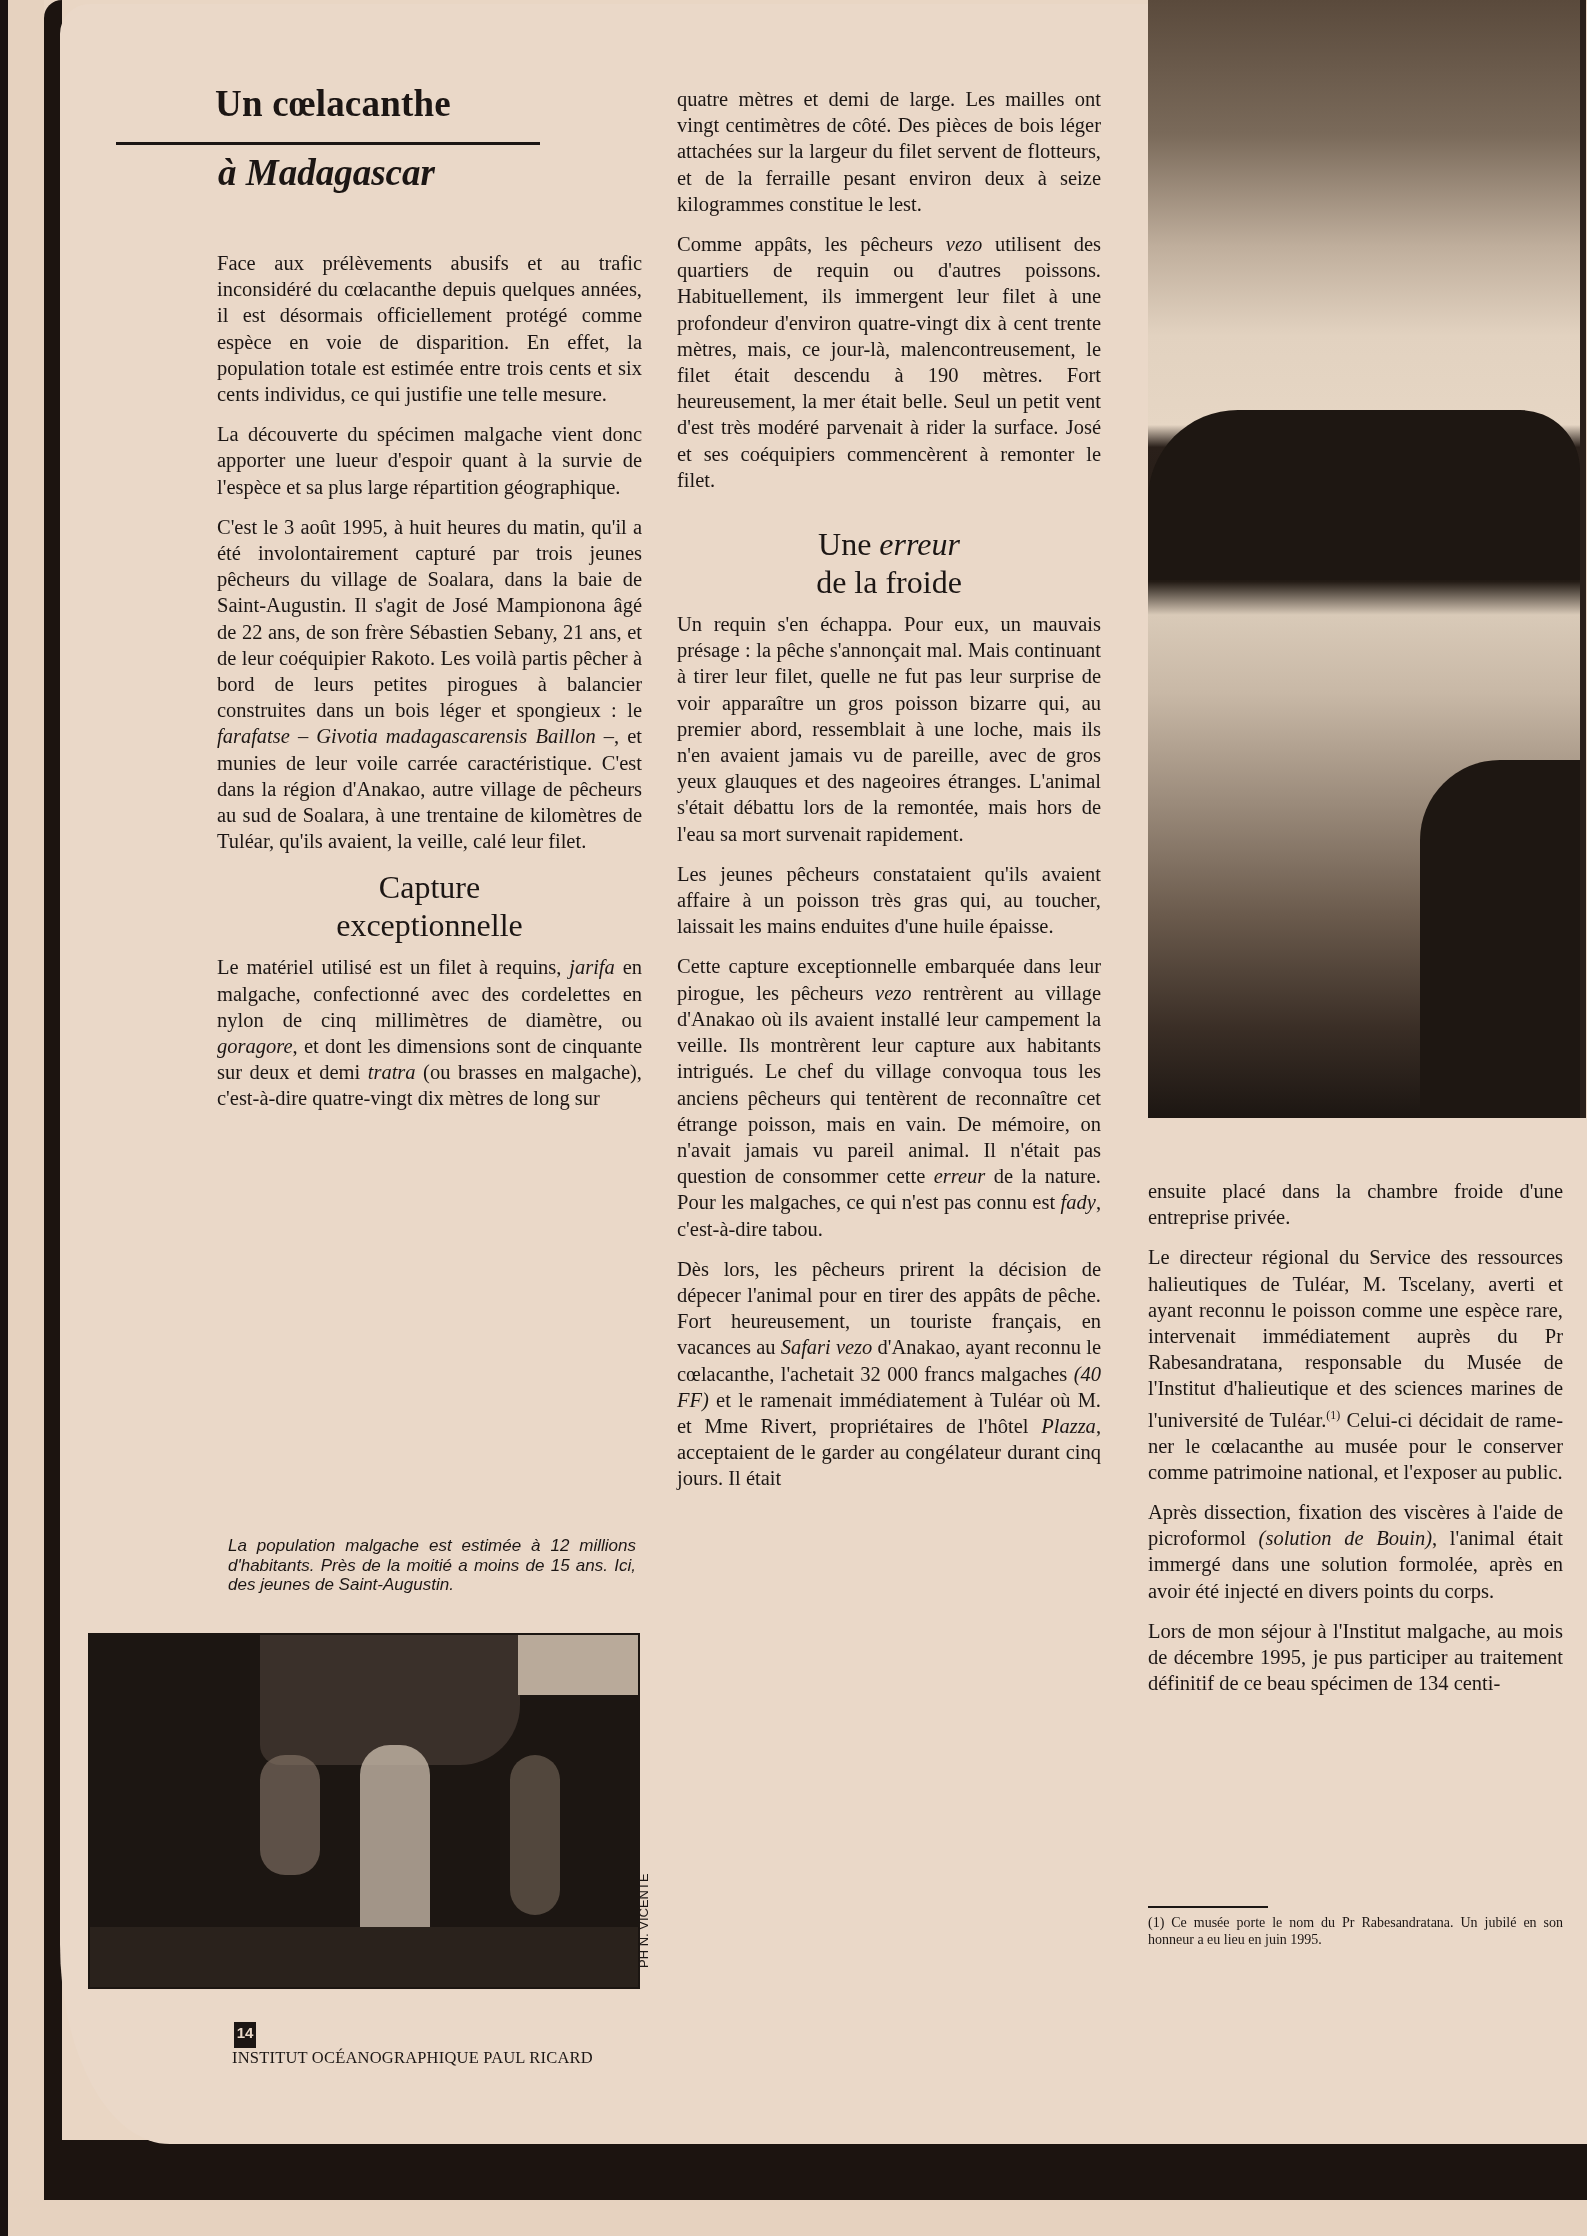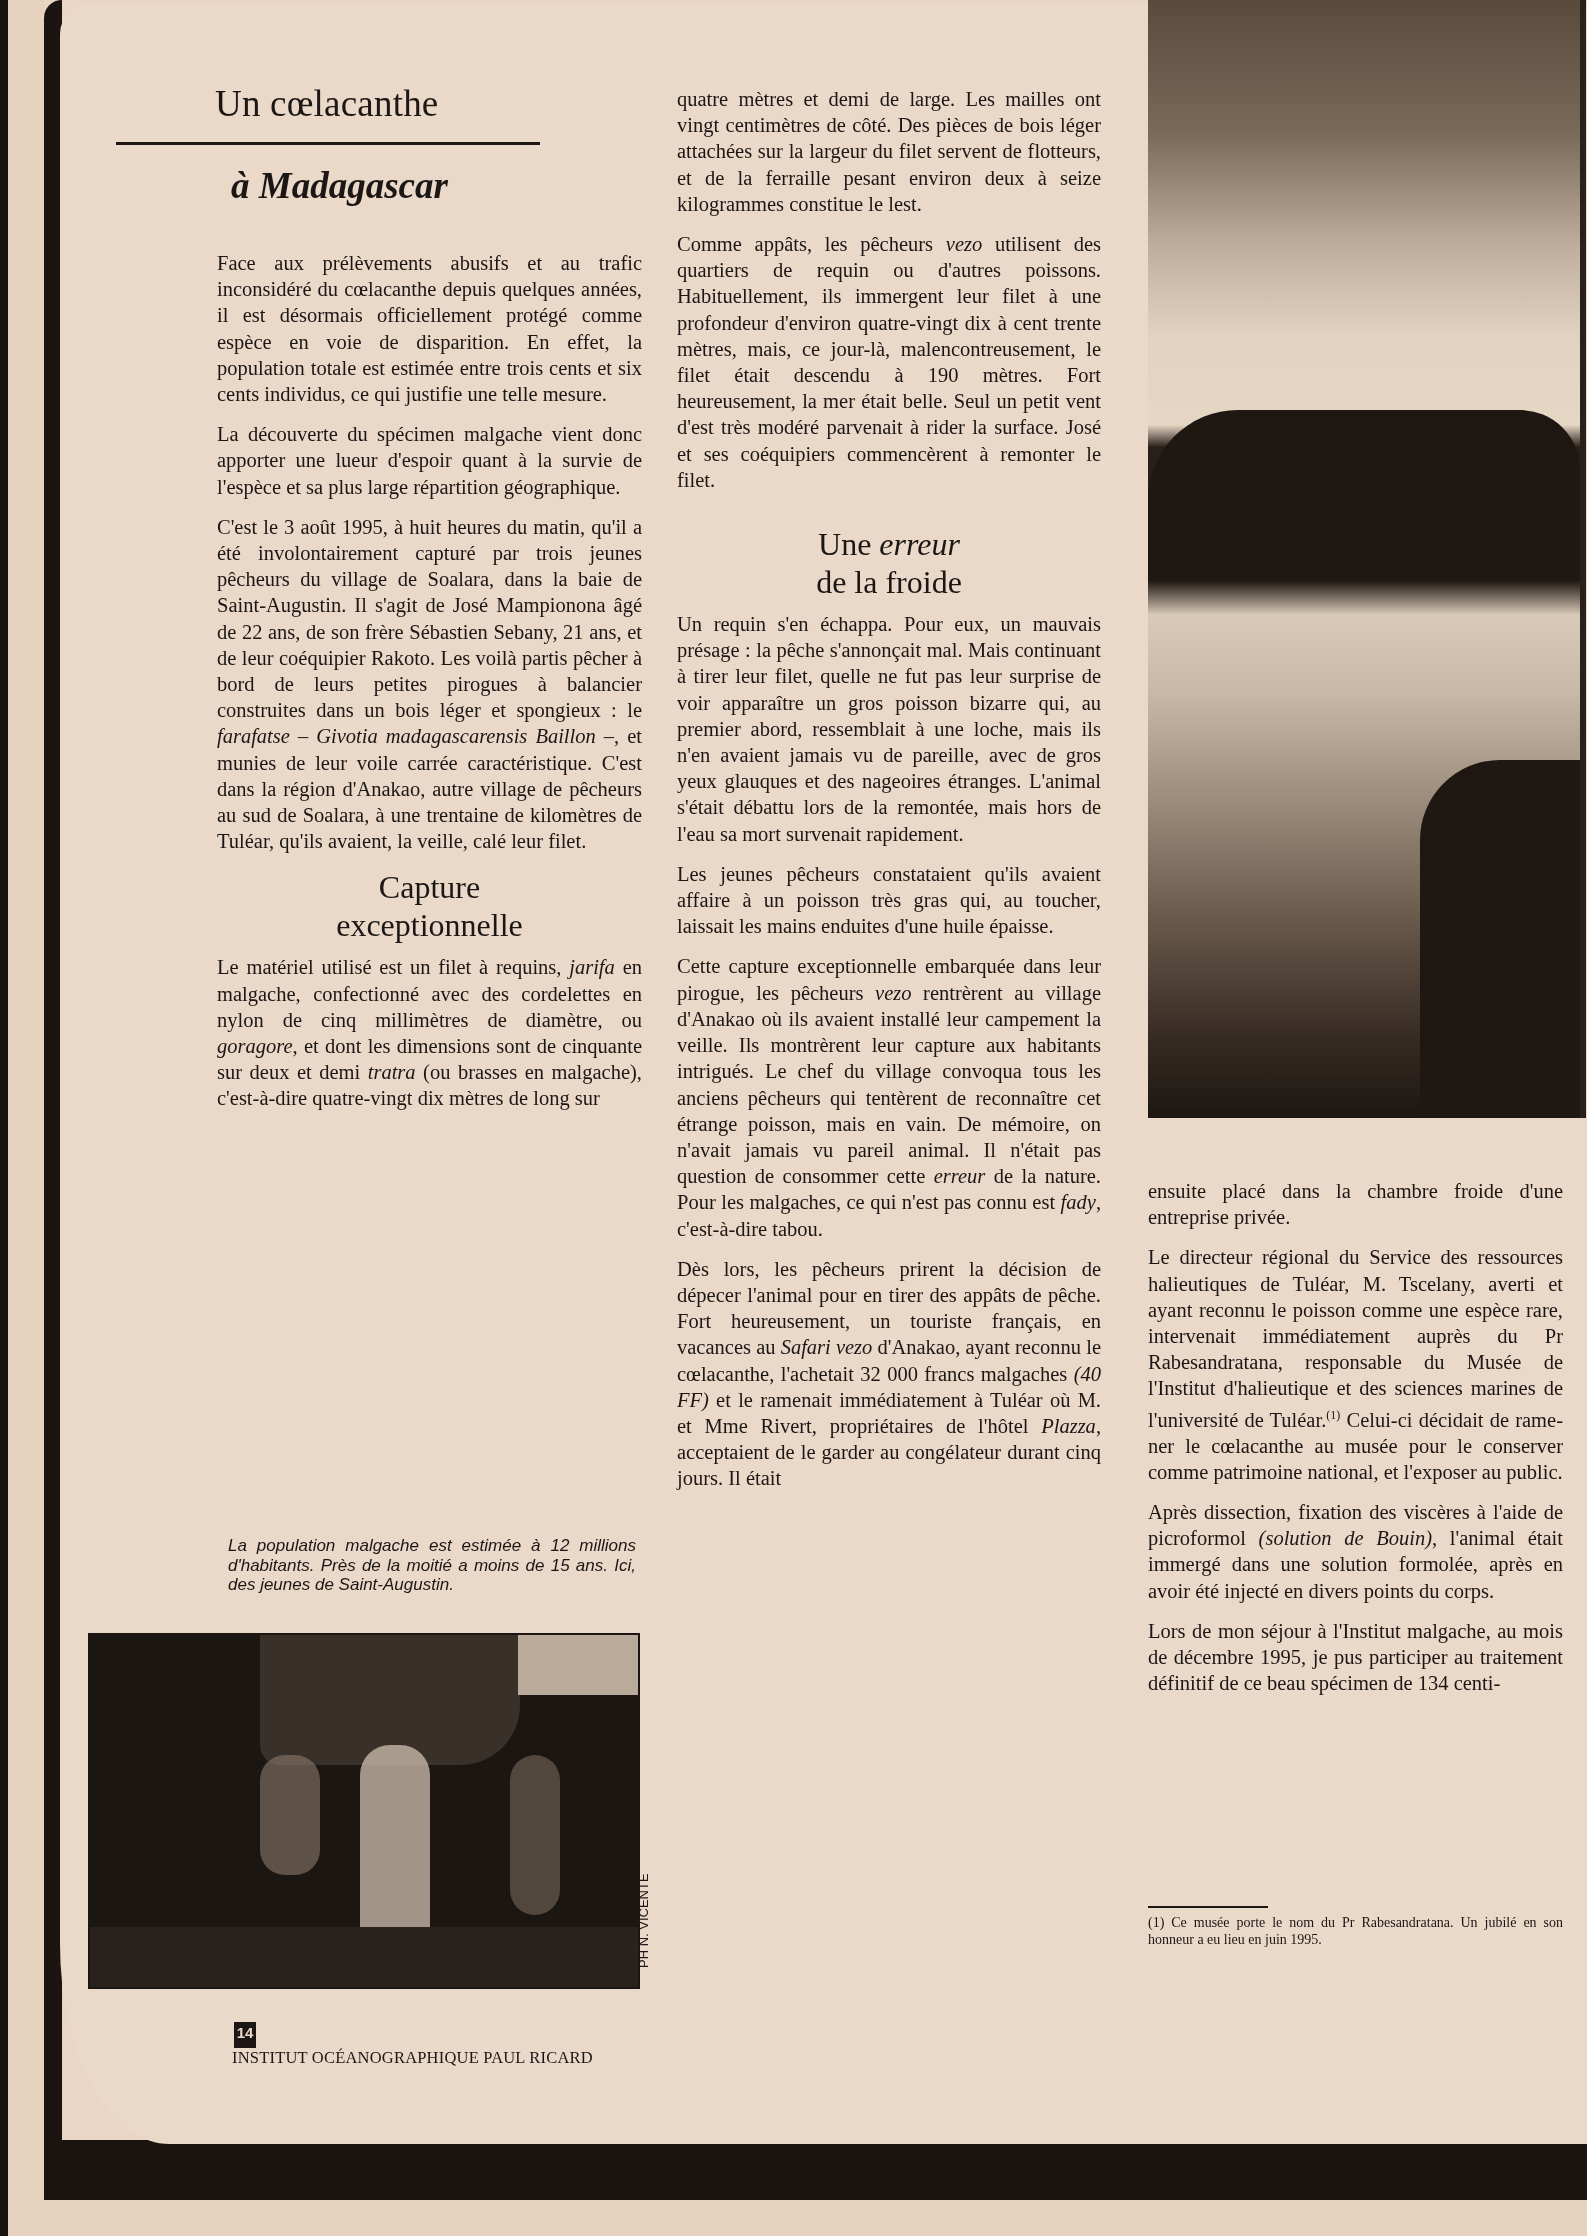--- a/index.html
+++ b/index.html
@@ -28,25 +28,25 @@
   .page {
     position: absolute; left: 60px; top: 4px; width: 1527px; height: 2140px;
     background: #ead8c8;
     border-top-left-radius: 30px;
     border-bottom-left-radius: 110px 200px;
   }
   .top-rule { position: absolute; left: 56px; top: 138px; width: 424px; height: 3px; background: #1c1614; }
 
   .title {
     position: absolute; left: 215px; top: 82px;
-    font-size: 37px; font-weight: normal; margin: 0; letter-spacing: 0.2px;
+    font-size: 37px; font-weight: bold; margin: 0; letter-spacing: 0.2px;
   }
   .subtitle {
     position: absolute; left: 215px; top: 148px;
-    font-size: 37px; font-style: italic; margin: 16px;
+    font-size: 37px; font-style: italic; margin: 3px;
   }
   .col {
     position: absolute; font-size: 20.5px; line-height: 26.2px; text-align: justify;
   }
   .col p { margin: 0 0 14px 0; hyphens: manual; }
   .col1 { left: 217px; top: 250px; width: 425px; }
   .col2 { left: 677px; top: 86px; width: 424px; }
   .col3 { left: 1148px; top: 1178px; width: 415px; }
   .sec-head {
     text-align: center; font-size: 32px; line-height: 38px; margin: 8px 0 10px 0; font-weight: normal;

